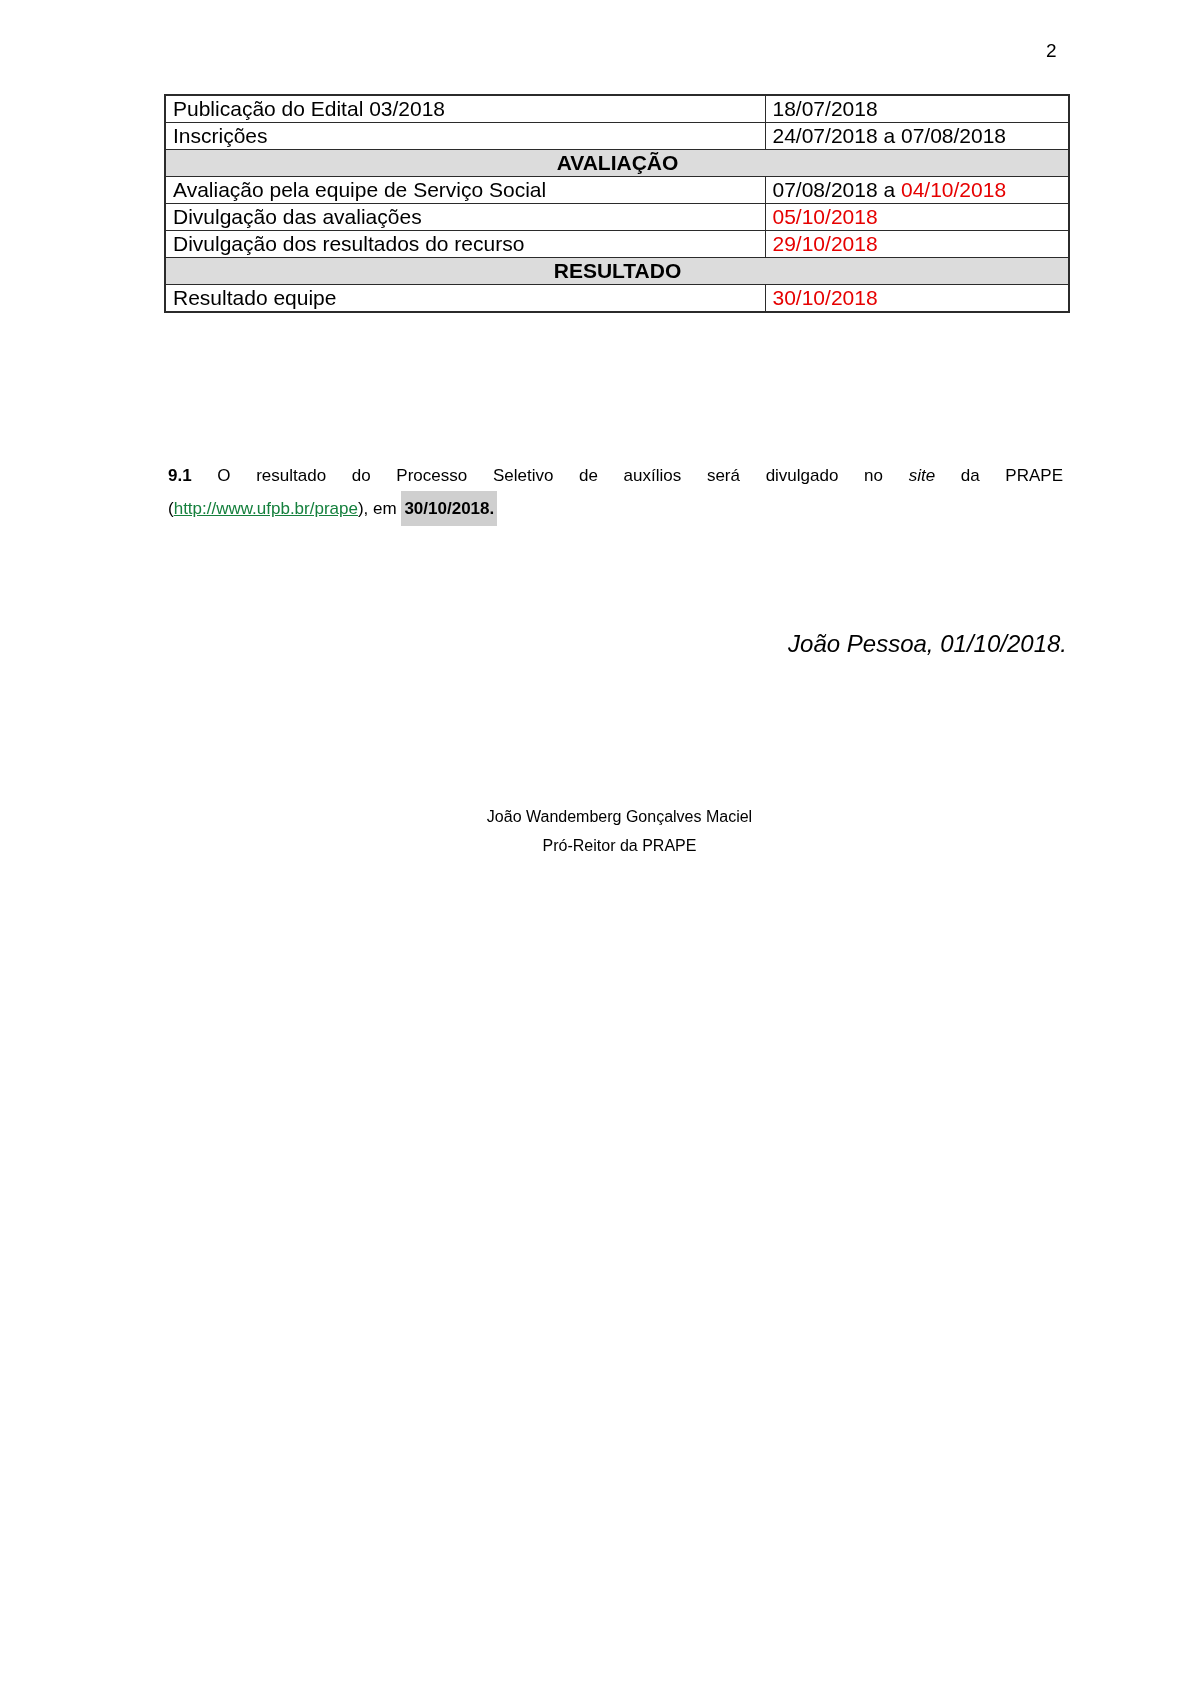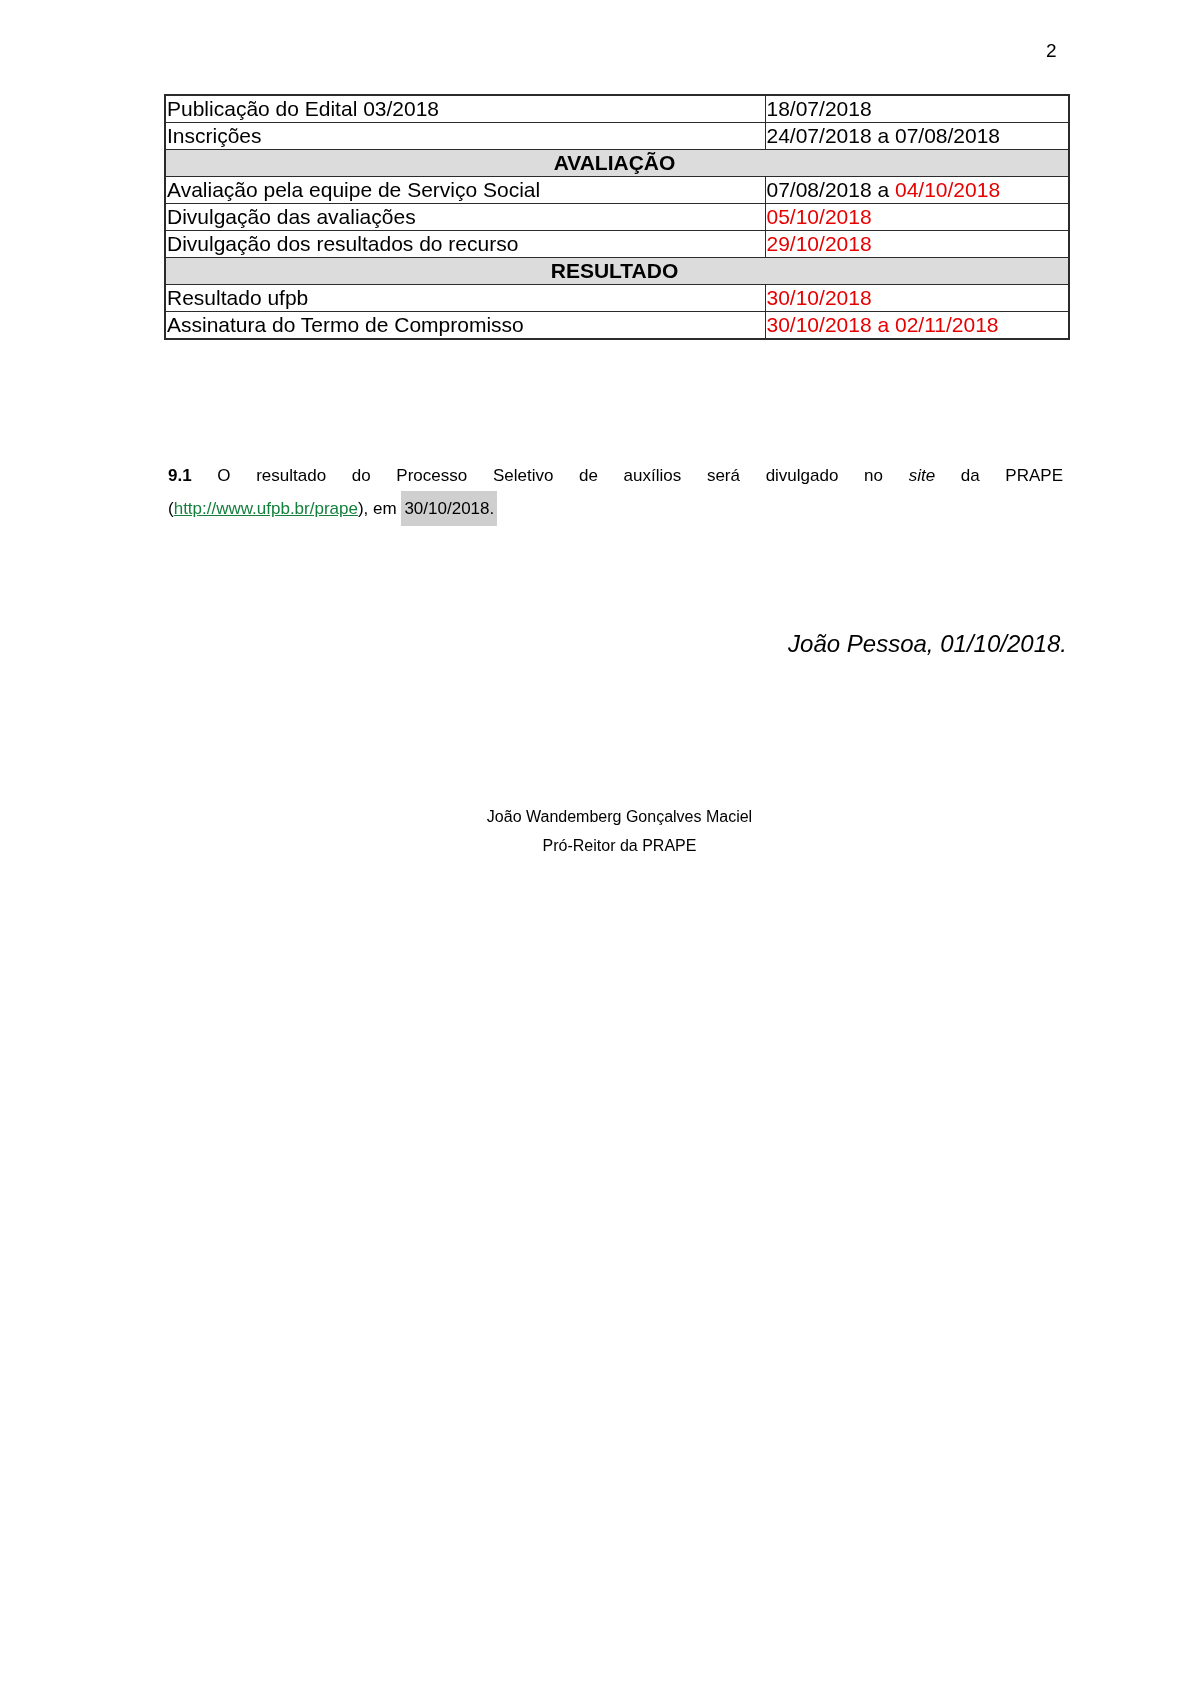--- a/index.html
+++ b/index.html
@@ -13,38 +13,38 @@
     position:absolute; left:1046px; top:40px;
     font-size:19px; line-height:22px;
   }
   table.schedule {
     position:absolute; left:164px; top:94px; width:904px;
     border-collapse:collapse; table-layout:fixed;
     font-size:21px; border:2px solid #2b2b2b;
   }
   table.schedule td {
     border:1px solid #2b2b2b;
-    height:27px; padding:1px 6px 1px 1px;
+    height:27px; padding:1px 6px 1px 7px;
     vertical-align:middle; white-space:nowrap; overflow:hidden;
   }
   table.schedule td.section {
     background:#dcdcdc; text-align:center; font-weight:bold;
   }
   .red { color:#e60000; }
   .para {
     position:absolute; left:168px; top:459px; width:895px;
     font-size:17px; line-height:33px;
   }
   .para .line1 { text-align:justify; text-align-last:justify; white-space:nowrap; }
   .para .line2 { text-align:left; }
   .b { font-weight:bold; }
   .i { font-style:italic; }
   a.link { color:#15803d; text-decoration:underline; cursor:pointer; }
   .hl {
-    background:#cfcfcf; font-weight:normal; padding:8px 3px;
+    background:#cfcfcf; font-weight:bold; padding:8px 3px;
   }
   .dateline {
     position:absolute; left:172px; top:632px; width:895px;
     text-align:right; font-size:24px; line-height:24px;font-style:italic;
   }
   .signature {
     position:absolute; left:172px; top:802px; width:895px;
     text-align:center; font-size:16px; line-height:29px;
   }
 </style>
@@ -79,26 +79,22 @@
         <td><span class="red">05/10/2018</span></td>
       </tr>
       <tr>
         <td>Divulgação dos resultados do recurso</td>
         <td><span class="red">29/10/2018</span></td>
       </tr>
       <tr>
         <td colspan="2" class="section">RESULTADO</td>
       </tr>
       <tr>
-        <td>Resultado ufpb</td>
+        <td>Resultado equipe</td>
         <td><span class="red">30/10/2018</span></td>
-      </tr>
-      <tr>
-        <td>Assinatura do Termo de Compromisso</td>
-        <td><span class="red">30/10/2018 a 02/11/2018</span></td>
       </tr>
     </tbody>
 </table>
 
 <div class="para">
   <div class="line1"><span class="b">9.1</span><span> O resultado do Processo Seletivo de auxílios será divulgado no </span><span class="i">site</span><span> da PRAPE</span></div>
   <div class="line2"><span>(</span><a class="link">http://www.ufpb.br/prape</a><span>), em </span><span class="hl">30/10/2018.</span></div>
 </div>
 
 <div class="dateline">João Pessoa, 01/10/2018.</div>

